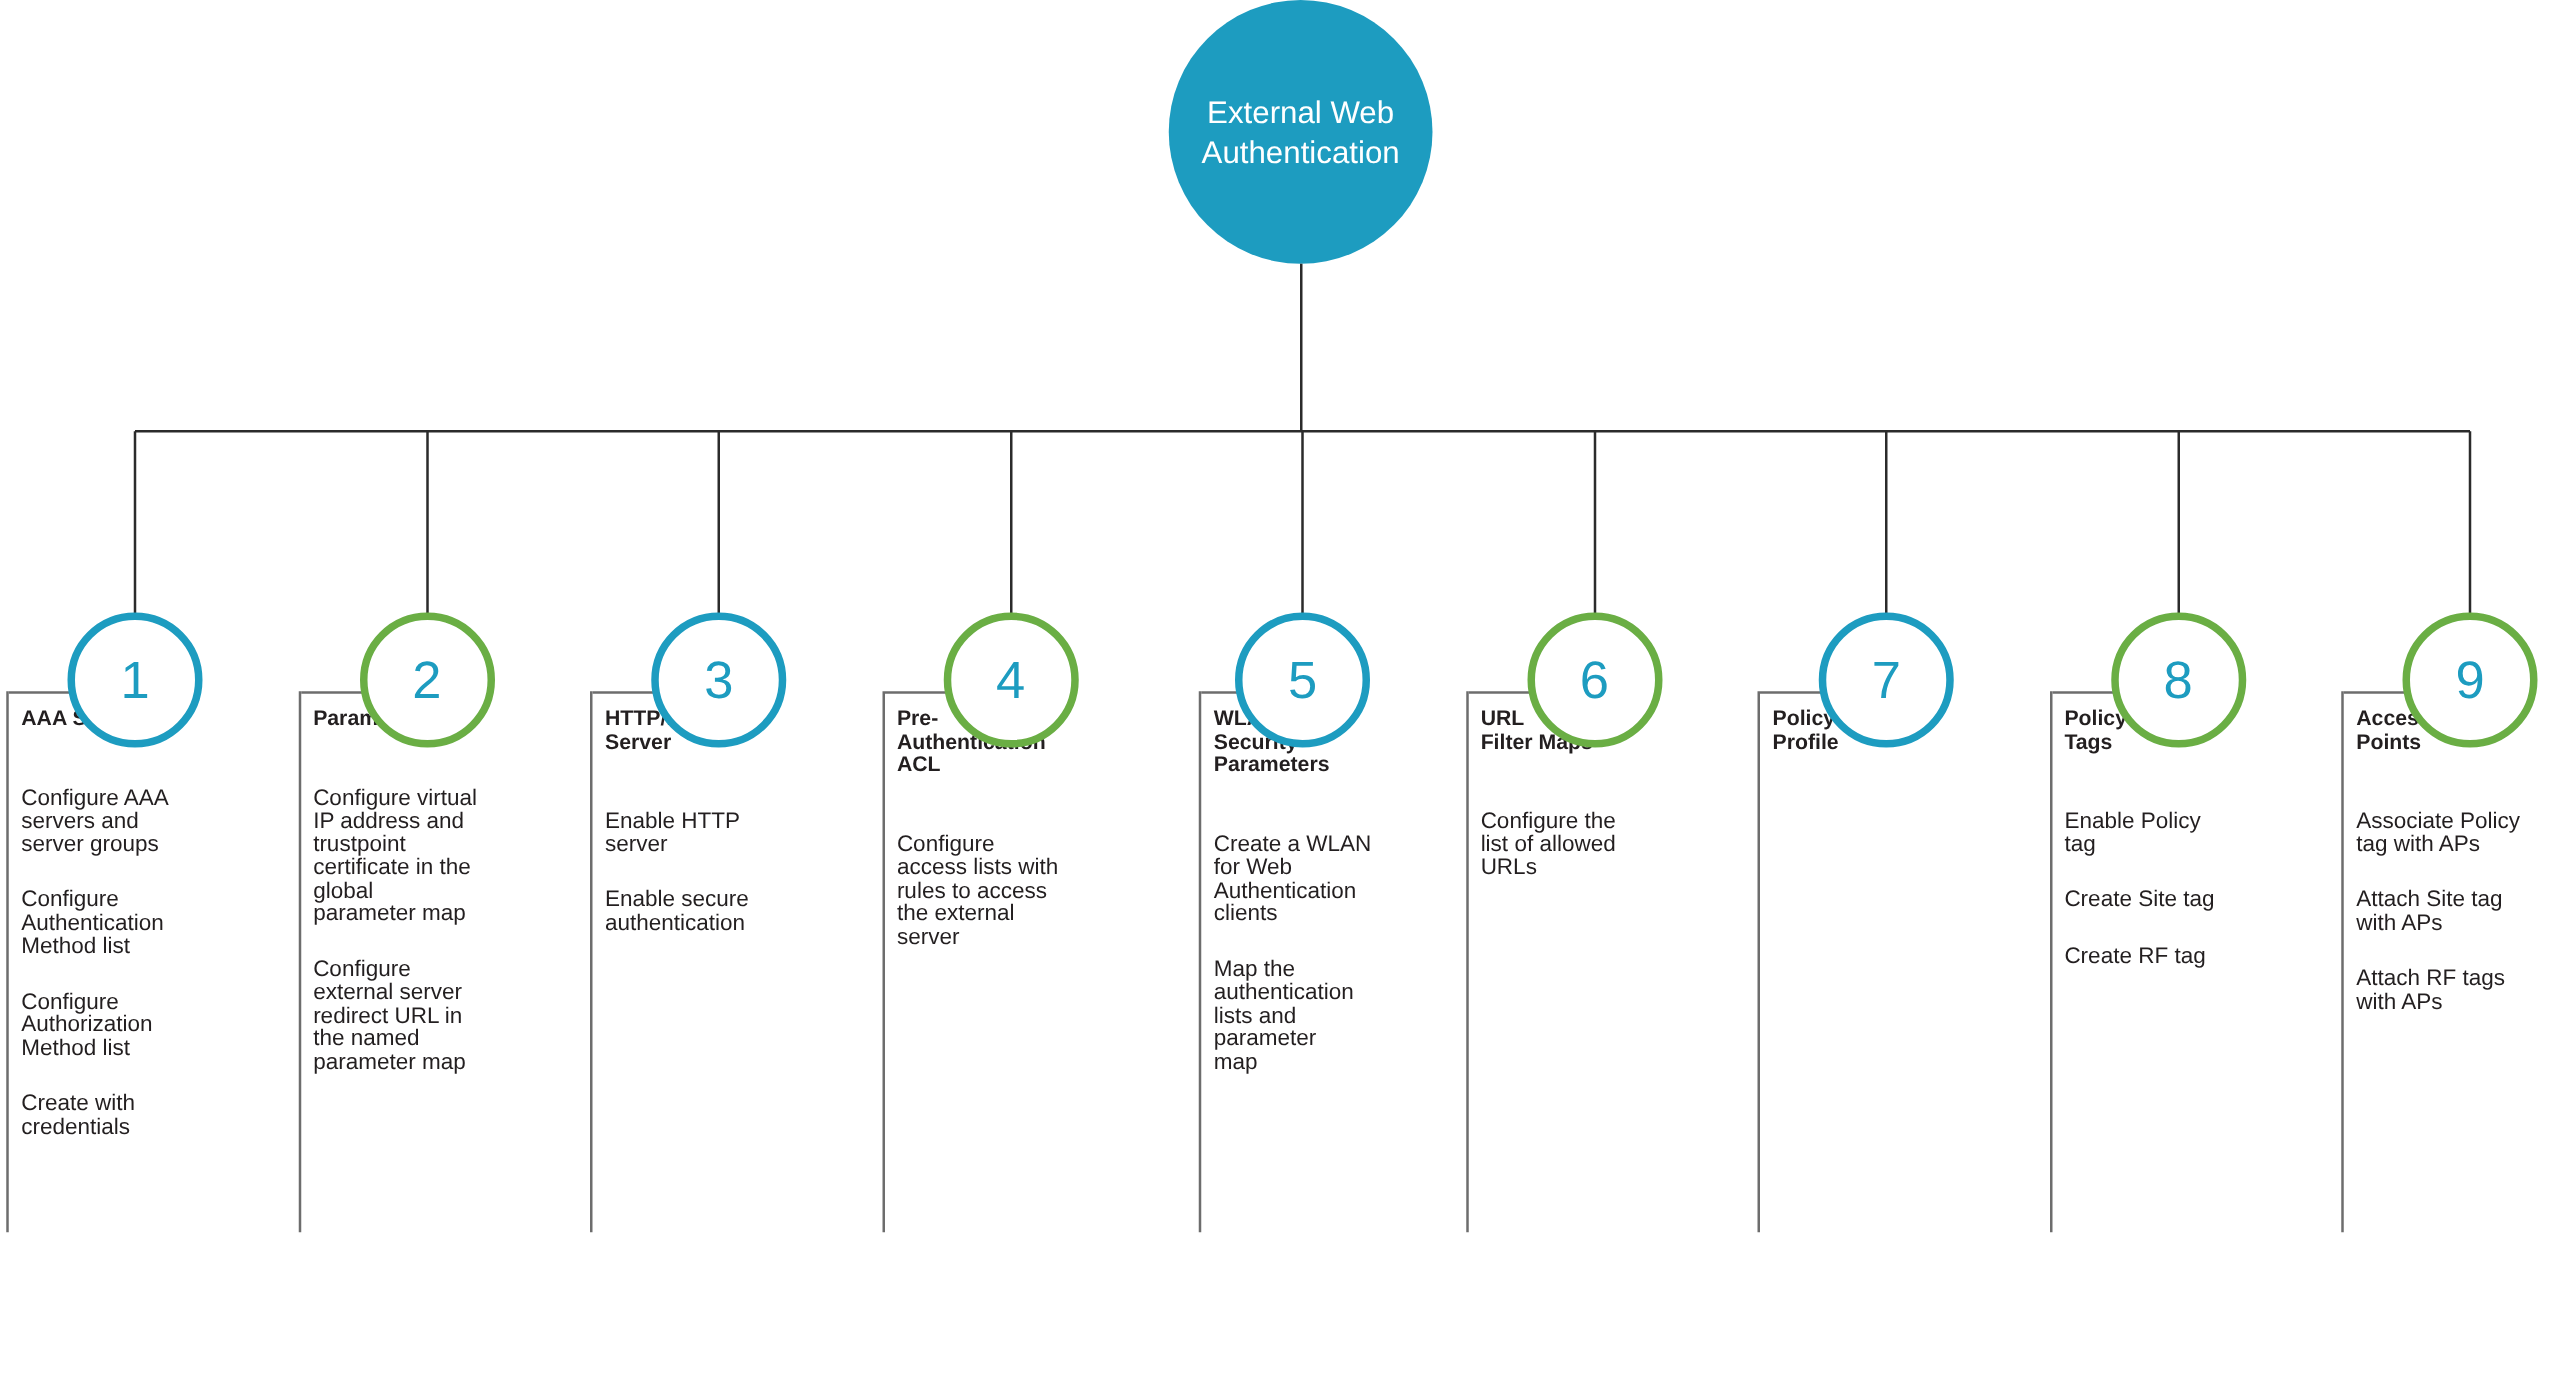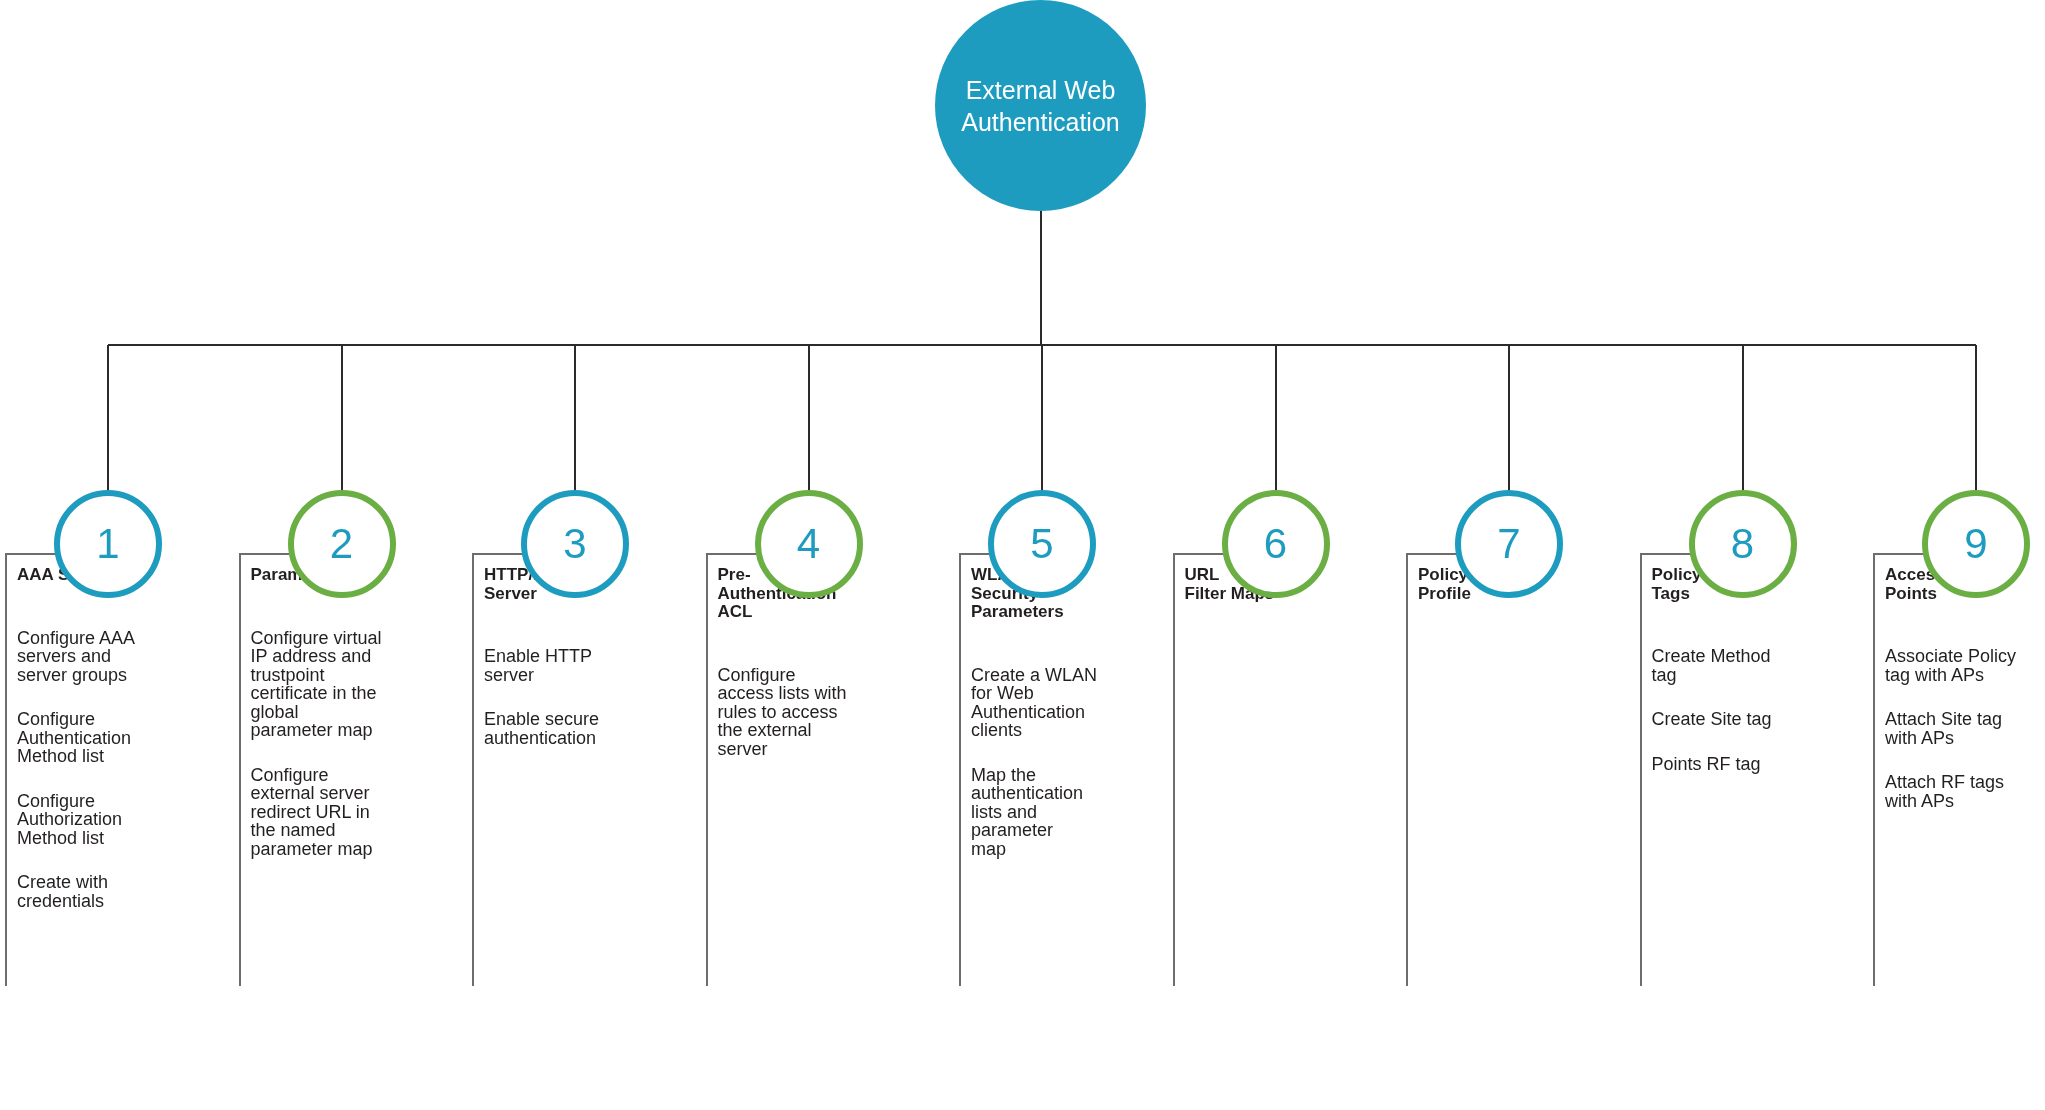--- a/index.html
+++ b/index.html
@@ -305,43 +305,48 @@
           </div>
         </div>
       </div>
       <div class="column" style="left: 1172.5px;">
         <div class="col-stub" style="width: 49px;"></div>
         <div class="col-bottom" style="width: 103px;"></div>
         <div class="col-dot" style="left: 94px;"></div>
         <div class="col-inner">
           <div class="col-title">URL
 Filter Maps</div>
+          <div class="col-body">
+            <div class="col-item">Configure the
+list of allowed
+URLs</div>
+          </div>
         </div>
       </div>
       <div class="column" style="left: 1406px;">
         <div class="col-stub" style="width: 49px;"></div>
         <div class="col-bottom" style="width: 103px;"></div>
         <div class="col-dot" style="left: 94px;"></div>
         <div class="col-inner">
           <div class="col-title">Policy
 Profile</div>
         </div>
       </div>
       <div class="column" style="left: 1639.5px;">
         <div class="col-stub" style="width: 49px;"></div>
         <div class="col-bottom" style="width: 103px;"></div>
         <div class="col-dot" style="left: 94px;"></div>
         <div class="col-inner">
           <div class="col-title">Policy
 Tags</div>
           <div class="col-body">
-            <div class="col-item">Create Method
+            <div class="col-item">Enable Policy
 tag</div>
             <div class="col-item">Create Site tag</div>
-            <div class="col-item">Points RF tag</div>
+            <div class="col-item">Create RF tag</div>
           </div>
         </div>
       </div>
       <div class="column" style="left: 1873px;">
         <div class="col-stub" style="width: 49px;"></div>
         <div class="col-bottom" style="width: 103px;"></div>
         <div class="col-dot" style="left: 94px;"></div>
         <div class="col-inner">
           <div class="col-title">Access
 Points</div>

